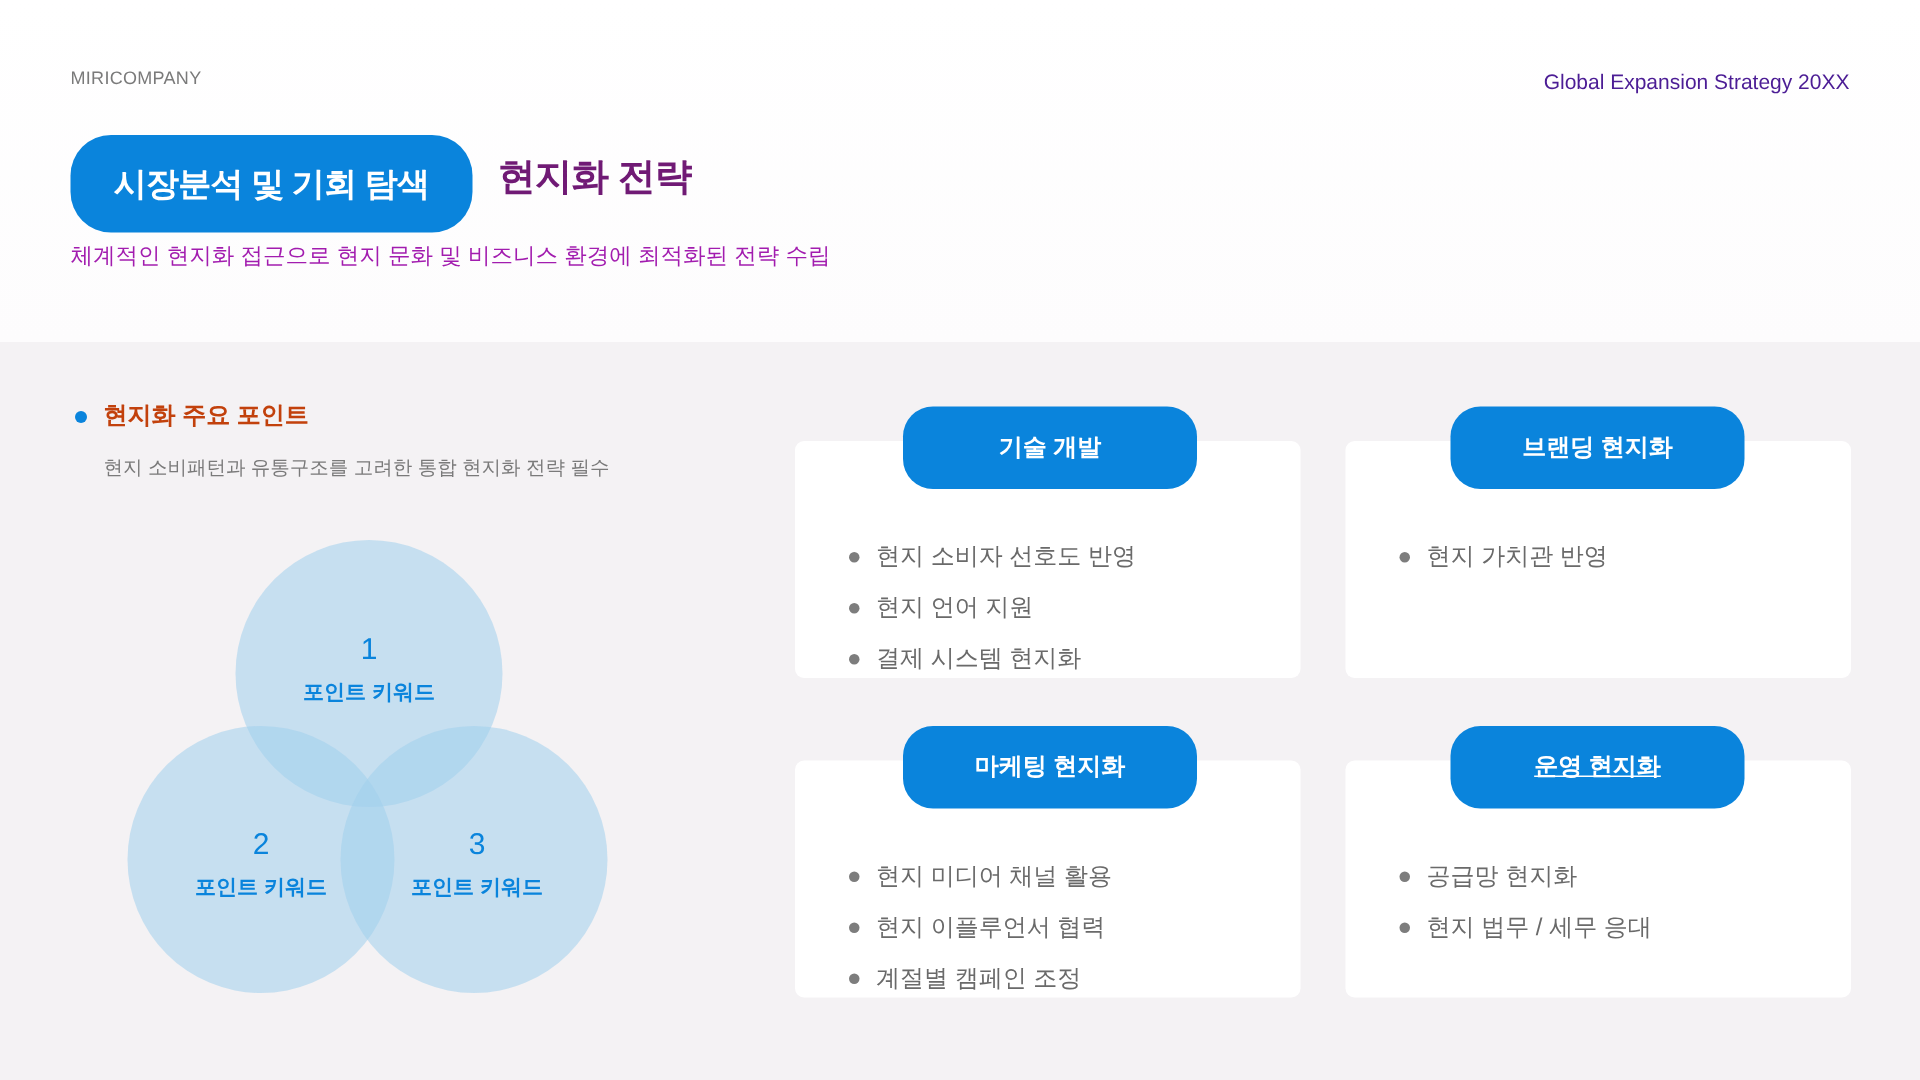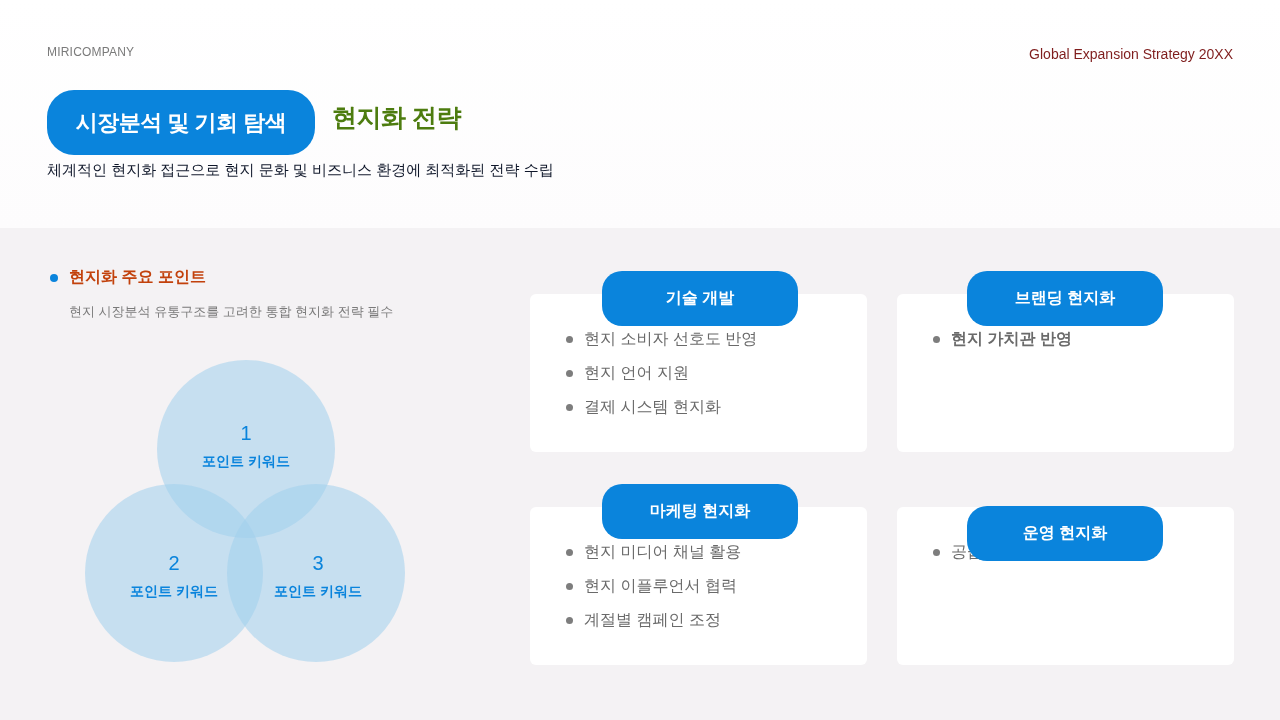--- a/index.html
+++ b/index.html
@@ -17,36 +17,36 @@
     .bottom-area {
       position: absolute; left: 0; top: 228px; width: 1280px; height: 492px;
       background: #f4f2f4;
     }
     .brand {
       position: absolute; left: 47px; top: 45px;
       font-size: 12px; color: #7a7a7a; letter-spacing: 0.2px;
     }
     .doc-title {
       position: absolute; right: 47px; top: 46px;
-      font-size: 14px; color: #7f1d1d;
+      font-size: 14px; color: #4c1d95;
     }
     .section-pill {
       position: absolute; left: 47px; top: 90px; width: 268px; height: 65px;
       background: #0a84dc; border-radius: 27px;
       color: #ffffff; font-size: 22px; font-weight: bold;
       display: flex; align-items: center; justify-content: center;
       letter-spacing: -0.5px;
     }
     .page-heading {
       position: absolute; left: 332px; top: 101px;
-      color: #4d7c0f; font-size: 25px; font-weight: bold; letter-spacing: -0.5px;
+      color: #701a75; font-size: 25px; font-weight: bold; letter-spacing: -0.5px;
     }
     .page-subtitle {
       position: absolute; left: 47px; top: 161px;
-      font-size: 15px; color: #0f172a;
+      font-size: 15px; color: #a21caf;
     }
     .point-title {
       position: absolute; left: 50px; top: 267px;
       display: flex; align-items: center;
       color: #c2410c; font-size: 16px; font-weight: bold;
     }
     .point-title .dot {
       width: 8px; height: 8px; border-radius: 50%; background: #0a84dc;
       margin-right: 11px;
     }
@@ -69,21 +69,21 @@
 
     .card {
       position: absolute; width: 337px; height: 158px;
       background: #ffffff; border-radius: 6px;
     }
     .card-pill {
       position: absolute; width: 196px; height: 55px; border-radius: 20px;
       background: #0a84dc; color: #ffffff; font-size: 16px; font-weight: bold;
       display: flex; align-items: center; justify-content: center;
     }
-    .card-list { position: absolute; left: 36px; top: 28px; list-style: none; }
+    .card-list { position: absolute; left: 36px; top: 60px; list-style: none; }
     .card-list li {
       display: flex; align-items: center; height: 34px;
       font-size: 16px; color: #6a6a6a;
     }
     .card-list li .bullet {
       width: 7px; height: 7px; border-radius: 50%; background: #7d7d7d;
       margin-right: 11px; flex-shrink: 0;
     }
   </style>
 </head>
@@ -96,21 +96,21 @@
 <div class="doc-title">Global Expansion Strategy 20XX</div>
 
 <div class="section-pill">시장분석 및 기회 탐색</div>
 <div class="page-heading">현지화 전략</div>
 <div class="page-subtitle">체계적인 현지화 접근으로 현지 문화 및 비즈니스 환경에 최적화된 전략 수립</div>
 
 <div class="point-title">
   <span class="dot"></span>
   <span>현지화 주요 포인트</span>
 </div>
-<div class="point-desc">현지 시장분석 유통구조를 고려한 통합 현지화 전략 필수</div>
+<div class="point-desc">현지 소비패턴과 유통구조를 고려한 통합 현지화 전략 필수</div>
 
 <div class="venn">
   <div class="circle" style="left:157px; top:360px;">
     <div class="circle-label" style="top:62px;">
       <span class="num">1</span>
       <span class="kw">포인트 키워드</span>
     </div>
   </div>
   <div class="circle" style="left:85px; top:484px;">
     <div class="circle-label" style="top:68px;">
@@ -137,21 +137,21 @@
         <span>현지 언어 지원</span>
       </li>
     <li>
         <span class="bullet"></span>
         <span>결제 시스템 현지화</span>
       </li>
   </ul>
 </div>
 <div class="card-pill" style="left:602px; top:271px;">기술 개발</div>
 
-<div class="card" style="left:897px; top:294px;font-weight:bold;">
+<div class="card" style="left:897px; top:294px;">
   <ul class="card-list">
     <li>
         <span class="bullet"></span>
         <span>현지 가치관 반영</span>
       </li>
   </ul>
 </div>
 <div class="card-pill" style="left:967px; top:271px;">브랜딩 현지화</div>
 
 <div class="card" style="left:530px; top:507px;">
@@ -171,15 +171,19 @@
   </ul>
 </div>
 <div class="card-pill" style="left:602px; top:484px;">마케팅 현지화</div>
 
 <div class="card" style="left:897px; top:507px;">
   <ul class="card-list">
     <li>
         <span class="bullet"></span>
         <span>공급망 현지화</span>
       </li>
+    <li>
+        <span class="bullet"></span>
+        <span>현지 법무 / 세무 응대</span>
+      </li>
   </ul>
 </div>
-<div class="card-pill" style="left:967px; top:506px;">운영 현지화</div>
+<div class="card-pill" style="left:967px; top:484px;text-decoration:underline;">운영 현지화</div>
 
 </body></html>

